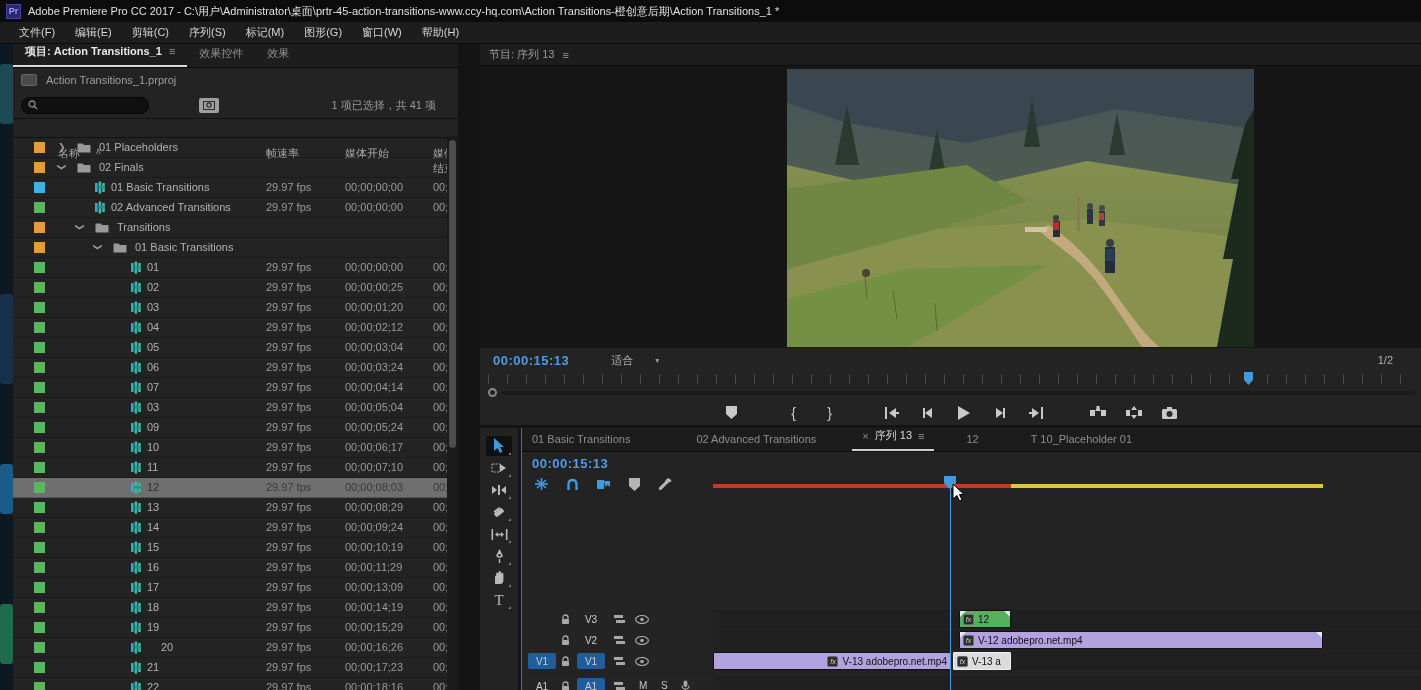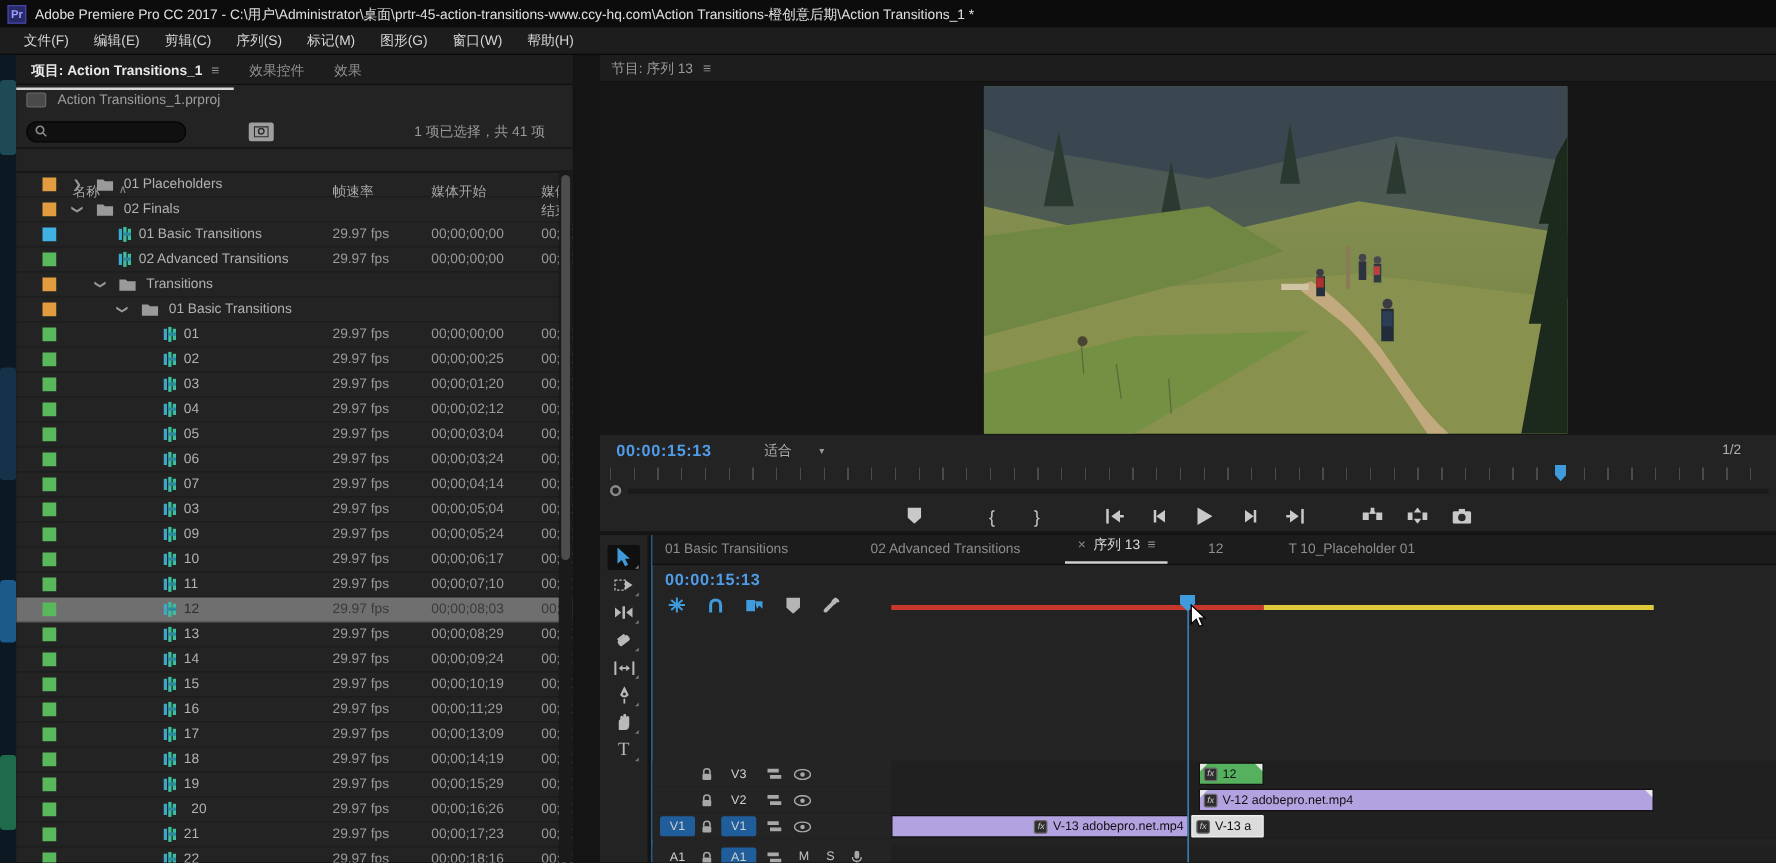--- a/index.html
+++ b/index.html
@@ -16,21 +16,21 @@
   #menubar { position:absolute; left:0; top:22px; width:1421px; height:22px; background:#1d1d1d;
     display:flex; align-items:center; padding-left:10px; gap:2px; border-bottom:1px solid #0a0a0a; }
   .menu-item { font-size:11px; color:#d6d6d6; padding:3px 9px; cursor:default; }
 
   
   #desktop-strip { position:absolute; left:0; top:44px; width:13px; height:646px; background:#0c1822; overflow:hidden; }
   #desktop-strip .blob { position:absolute; left:0; width:13px; border-radius:3px; }
 
   
   #project-panel { position:absolute; left:13px; top:44px; width:445px; height:646px; background:#232323; }
-  .panel-tabbar { height:24px; background:#1d1d1d; display:flex; align-items:flex-start; gap:0;
+  .panel-tabbar { height:24px; background:#1d1d1d; display:flex; align-items:flex-end; gap:0;
     border-bottom:1px solid #0e0e0e; }
   .ptab { font-size:11px; color:#8f8f8f; padding:5px 12px 6px 12px; white-space:nowrap; }
   .ptab.active { color:#e8e8e8; border-bottom:2px solid #d8d8d8; font-weight:bold; }
   .ptab .burger { color:#9a9a9a; font-weight:normal; margin-left:7px; }
   #bin-row { height:24px; display:flex; align-items:center; gap:9px; padding-left:8px; }
   #bin-thumb { width:16px; height:12px; background:#4a4a4a; border:1px solid #666; border-radius:2px; }
   #bin-name { font-size:11px; color:#9f9f9f; }
   #search-row { height:26px; display:flex; align-items:center; padding:0 8px; gap:8px; }
   #search-input { width:128px; height:17px; background:#101010; border:1px solid #050505; border-radius:9px;
     display:flex; align-items:center; padding-left:6px; gap:5px; }
@@ -327,21 +327,21 @@
               <rect x="1" y="2" width="2.6" height="9" fill="#3ba7c9"></rect>
               <rect x="4.6" y="0.5" width="2.6" height="12" fill="#3dbf9f"></rect>
               <rect x="8.2" y="2" width="2.6" height="9" fill="#3dbf9f"></rect>
               <rect x="4.6" y="5" width="6.2" height="2.6" fill="#2a8aa0"></rect>
             </svg></span><div class="lbl" style="left: 134px;">19</div><div class="cell-dim" style="left: 253px;">29.97 fps</div><div class="cell-dim" style="left: 332px;">00;00;15;29</div><div class="cell-dim" style="left: 420px;">00;00;1</div></div>
         <div class="prow"><div class="swatch" style="background: rgb(89, 183, 92);"></div><span><svg width="13" height="13" viewBox="0 0 13 13" style="position: absolute; left: 117px; top: 3px;">
               <rect x="1" y="2" width="2.6" height="9" fill="#3ba7c9"></rect>
               <rect x="4.6" y="0.5" width="2.6" height="12" fill="#3dbf9f"></rect>
               <rect x="8.2" y="2" width="2.6" height="9" fill="#3dbf9f"></rect>
               <rect x="4.6" y="5" width="6.2" height="2.6" fill="#2a8aa0"></rect>
-            </svg></span><div class="lbl" style="left: 140px;">20</div><div class="cell-dim" style="left: 253px;">29.97 fps</div><div class="cell-dim" style="left: 332px;">00;00;16;26</div><div class="cell-dim" style="left: 420px;">00;00;1</div></div>
+            </svg></span><div class="lbl" style="left: 148px;">20</div><div class="cell-dim" style="left: 253px;">29.97 fps</div><div class="cell-dim" style="left: 332px;">00;00;16;26</div><div class="cell-dim" style="left: 420px;">00;00;1</div></div>
         <div class="prow"><div class="swatch" style="background: rgb(89, 183, 92);"></div><span><svg width="13" height="13" viewBox="0 0 13 13" style="position: absolute; left: 117px; top: 3px;">
               <rect x="1" y="2" width="2.6" height="9" fill="#3ba7c9"></rect>
               <rect x="4.6" y="0.5" width="2.6" height="12" fill="#3dbf9f"></rect>
               <rect x="8.2" y="2" width="2.6" height="9" fill="#3dbf9f"></rect>
               <rect x="4.6" y="5" width="6.2" height="2.6" fill="#2a8aa0"></rect>
             </svg></span><div class="lbl" style="left: 134px;">21</div><div class="cell-dim" style="left: 253px;">29.97 fps</div><div class="cell-dim" style="left: 332px;">00;00;17;23</div><div class="cell-dim" style="left: 420px;">00;00;1</div></div>
         <div class="prow"><div class="swatch" style="background: rgb(89, 183, 92);"></div><span><svg width="13" height="13" viewBox="0 0 13 13" style="position: absolute; left: 117px; top: 3px;">
               <rect x="1" y="2" width="2.6" height="9" fill="#3ba7c9"></rect>
               <rect x="4.6" y="0.5" width="2.6" height="12" fill="#3dbf9f"></rect>
               <rect x="8.2" y="2" width="2.6" height="9" fill="#3dbf9f"></rect>

